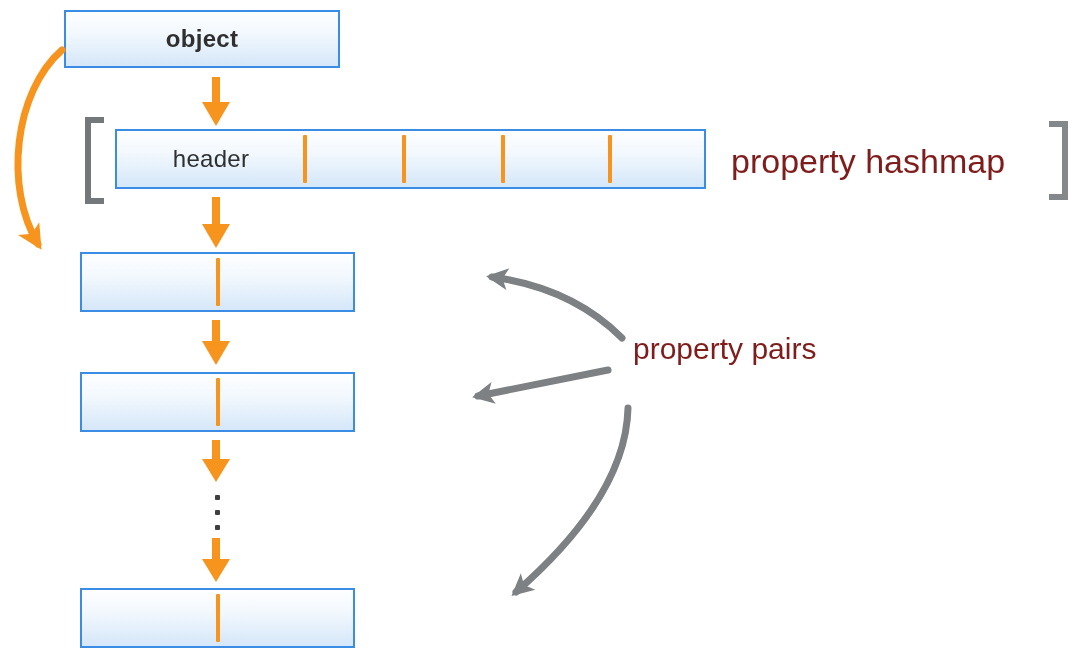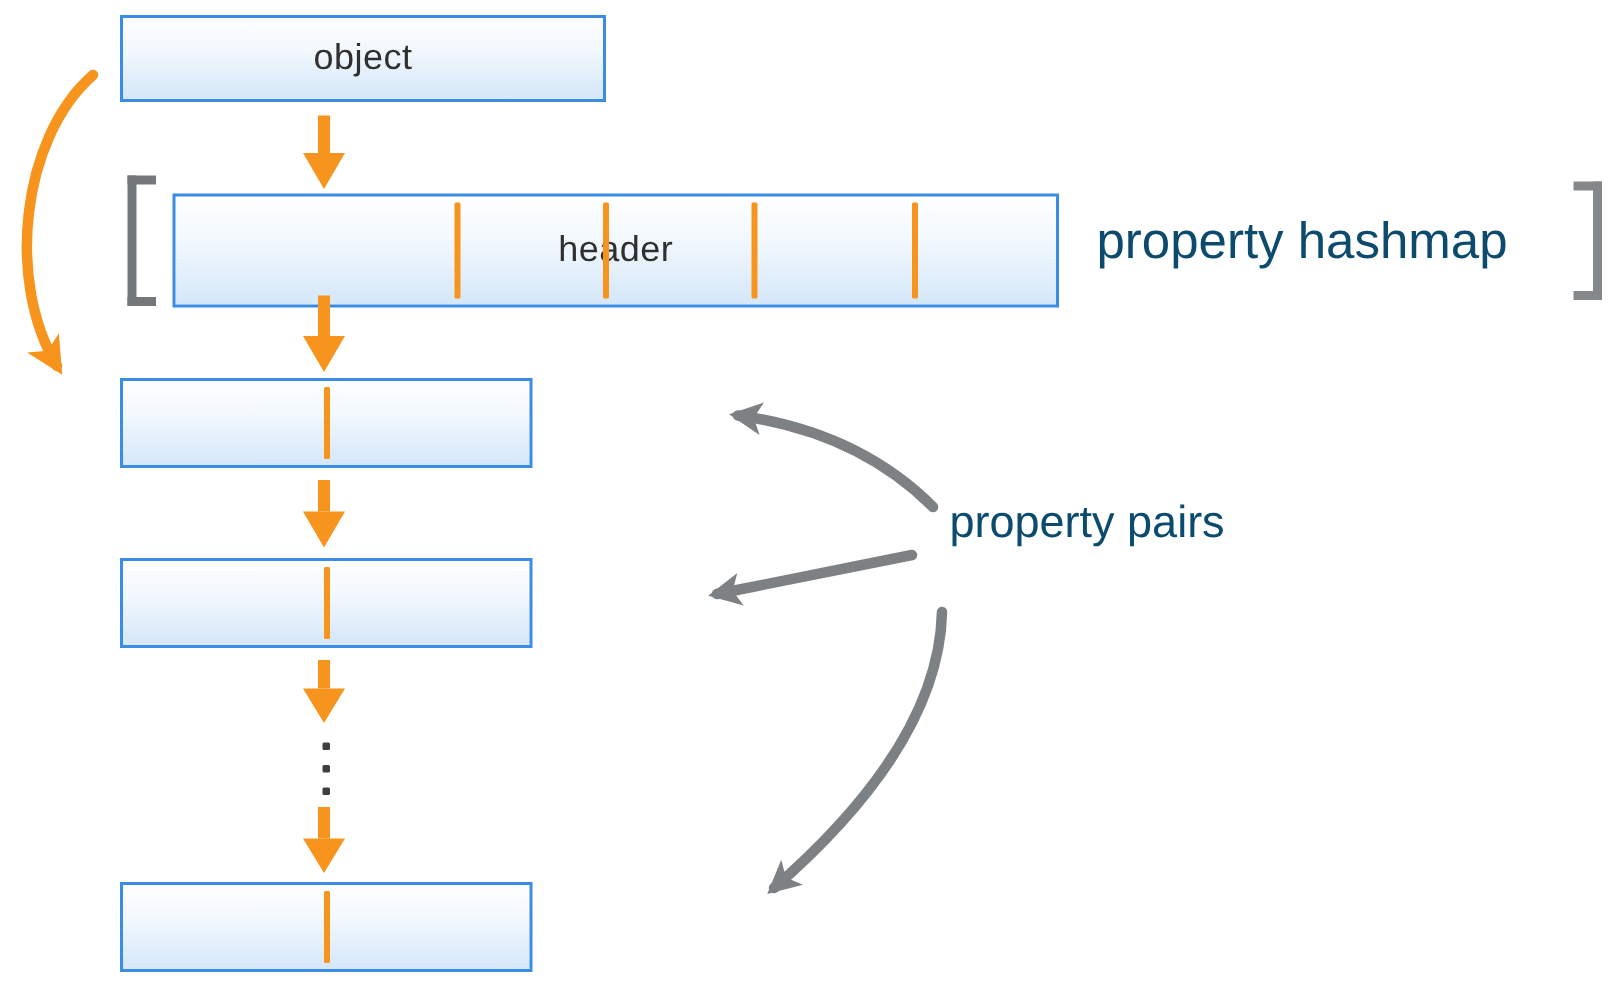--- a/index.html
+++ b/index.html
@@ -23,22 +23,22 @@
     background: linear-gradient(180deg, #fefeff 0%, #f2f8fd 40%, #dcebfa 85%, #d5e7f9 100%);
     display: flex;
     align-items: center;
     justify-content: center;
   }
   .node-label {
     color: #2f2f2f;
     font-size: 24px;
     letter-spacing: 0.3px;
   }
-  #object-box   { left: 80px;  top: 10px;  width: 324px; height: 58px; }
-  #hashmap-box  { left: 115px; top: 129px; width: 591px; height: 76px; justify-content: center; }
+  #object-box   { left: 64px;  top: 10px;  width: 276px; height: 58px; font-weight: bold; }
+  #hashmap-box  { left: 115px; top: 129px; width: 591px; height: 60px; justify-content: flex-start; }
   #hashmap-box .node-label { width: 188px; text-align: center; }
   #pair-box-1   { left: 80px;  top: 252px; width: 275px; height: 60px; }
   #pair-box-2   { left: 80px;  top: 372px; width: 275px; height: 60px; }
   #pair-box-3   { left: 80px;  top: 588px; width: 275px; height: 60px; }
 
   
   .divider {
     position: absolute;
     width: 4px;
     top: 4px;
@@ -67,21 +67,21 @@
   #bracket-right {
     left: 1049px; top: 121px; height: 79px;
     border-right: 6px solid #85888a;
     border-top: 6px solid #85888a;
     border-bottom: 6px solid #85888a;
   }
 
   
   .annotation {
     position: absolute;
-    color: #0c4a6e;
+    color: #7f1d1d;
     white-space: nowrap;
   }
   #hashmap-annotation { left: 731px; top: 142px; font-size: 34px; }
   #pairs-annotation   { left: 633px; top: 332px; font-size: 30px; }
 
   
   .ellipsis-dot {
     position: absolute;
     width: 5px;
     height: 5px;

